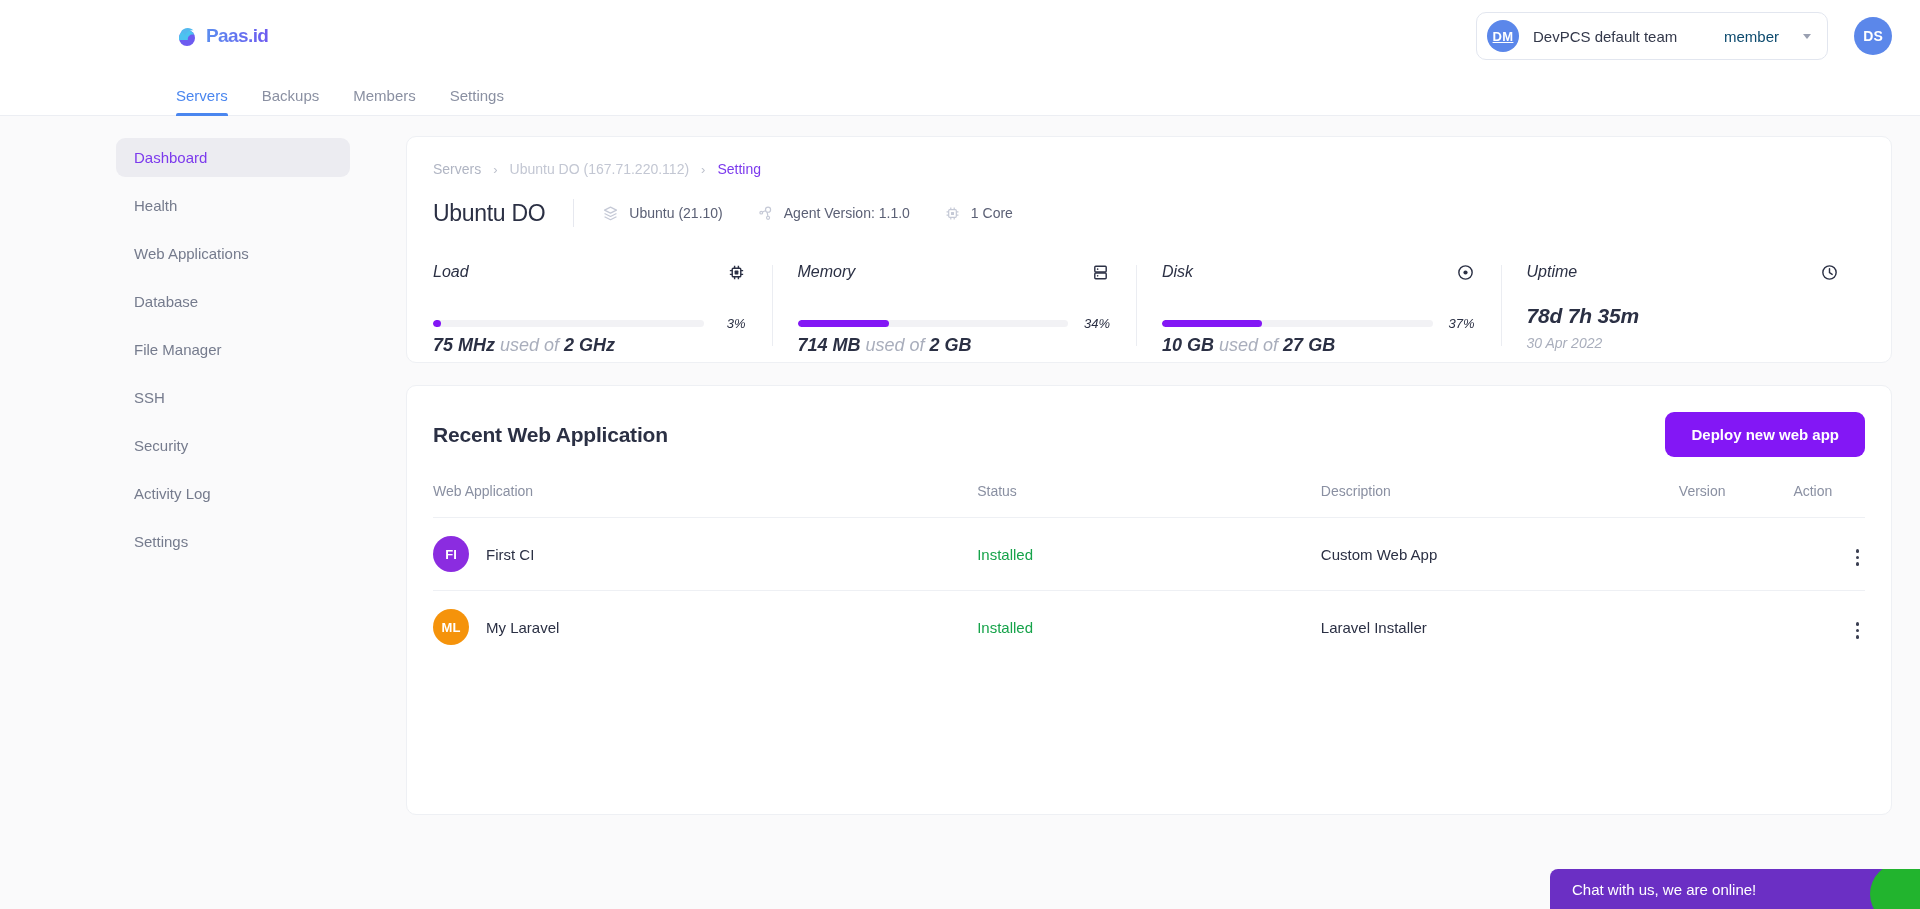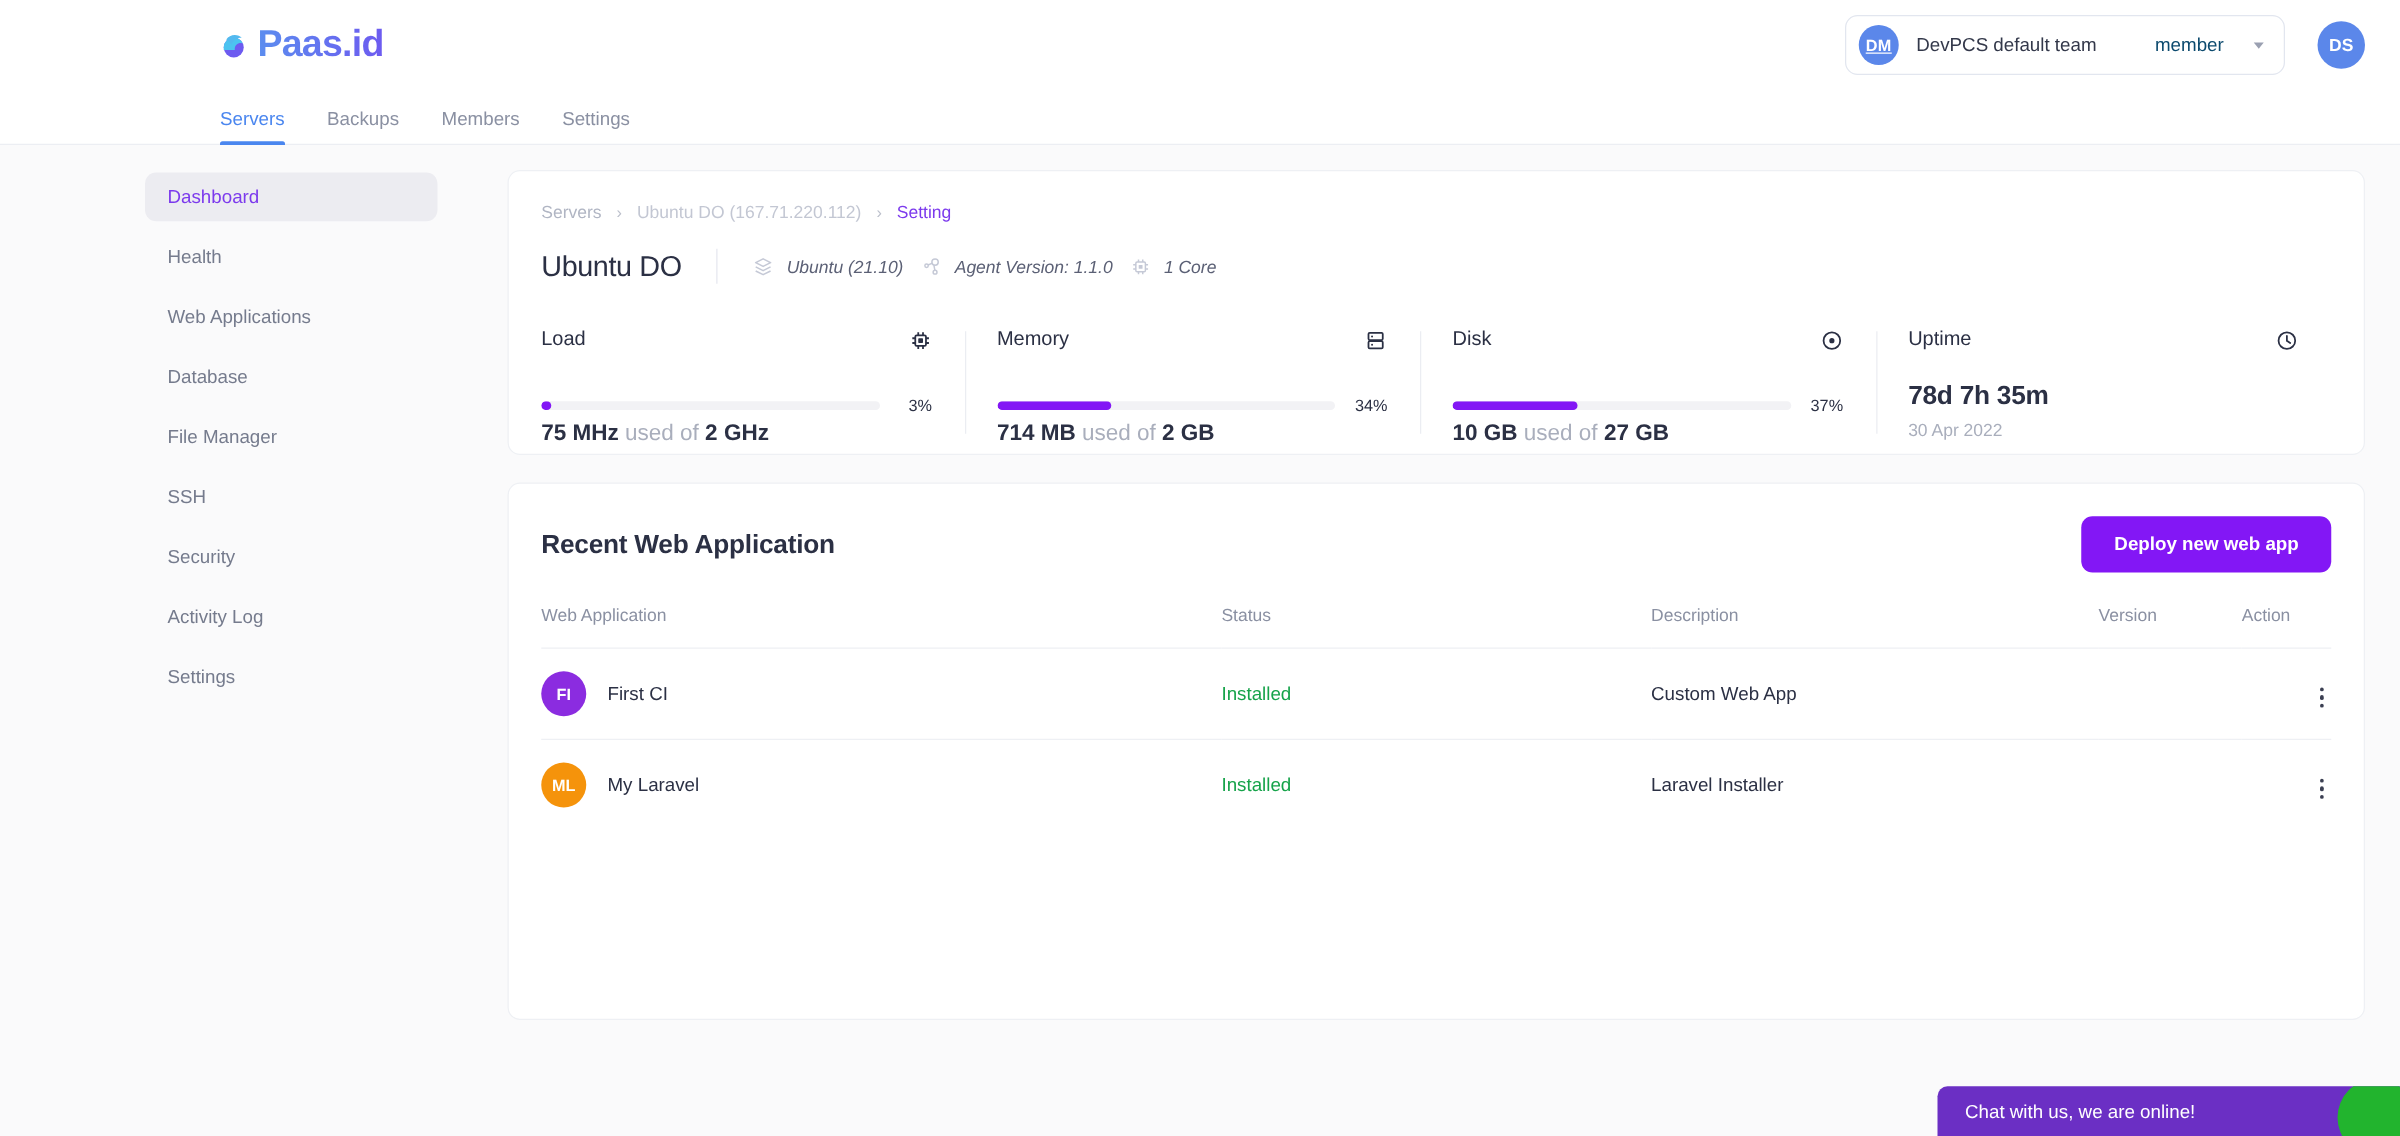--- a/index.html
+++ b/index.html
@@ -16,21 +16,21 @@
     height: 72px;
     display: flex;
     align-items: center;
     padding: 0 28px 0 176px;
     background: #ffffff;
     position: relative;
   }
   .logo { display: flex; align-items: center; gap: 4px; }
   .logo-mark { width: 26px; height: 26px; position: relative; }
   .logo-text {
-    font-size: 30px; font-weight: 700; letter-spacing: -0.6px;
+    font-size: 19px; font-weight: 700; letter-spacing: -0.6px;
     background: linear-gradient(90deg, #5b8def 0%, #6d5bf0 100%);
     -webkit-background-clip: text; background-clip: text;
     color: transparent;
     text-decoration: underline;
   }
   .topbar-right {
     margin-left: auto; display: flex; align-items: center; gap: 26px;
   }
   .team-select {
     display: flex; align-items: center; gap: 14px;
@@ -96,26 +96,26 @@
   .bc-item { color: #b0b5c3; }
   .bc-item.muted { color: #c3c7d3; }
   .bc-item.current { color: #7c3aed; }
   .bc-sep { color: #bcc0cc; font-size: 13px; }
 
   .server-head {
     display: flex; align-items: center; gap: 0; margin-top: 22px;
   }
   .server-title { font-size: 23px; font-weight: 400; color: #2b3044; letter-spacing: -0.3px; }
   .vdiv { width: 1px; height: 28px; background: #e6e8ef; margin: 0 28px; }
-  .meta-row { display: flex; align-items: flex-start; gap: 14px; font-style: italic; }
+  .meta-row { display: flex; align-items: flex-start; gap: 34px; }
   .meta { display: flex; align-items: center; gap: 10px; font-size: 14px; color: #5b6075; }
   .meta svg { display: block; }
 
   .metrics { display: flex; margin-top: 36px; padding-bottom: 6px; }
-  .metric { flex: 1; padding: 0 26px; position: relative; }
+  .metric { flex: 1; padding: 0 26px; position: relative; font-style: italic; }
   .metric:first-child { padding-left: 0; }
   .metric + .metric::before {
     content: ""; position: absolute; left: 0; top: 2px; bottom: 10px;
     width: 1px; background: #ebedf2;
   }
   .metric-head { display: flex; align-items: flex-start; justify-content: space-between; }
   .metric-title { font-size: 16px; color: #2b3044; }
   .bar-row { display: flex; align-items: center; gap: 14px; margin-top: 30px; }
   .bar-track { flex: 1; height: 7px; background: #f2f2f5; border-radius: 4px; overflow: hidden; }
   .bar-fill { height: 100%; background: #8317f5; border-radius: 4px; }

